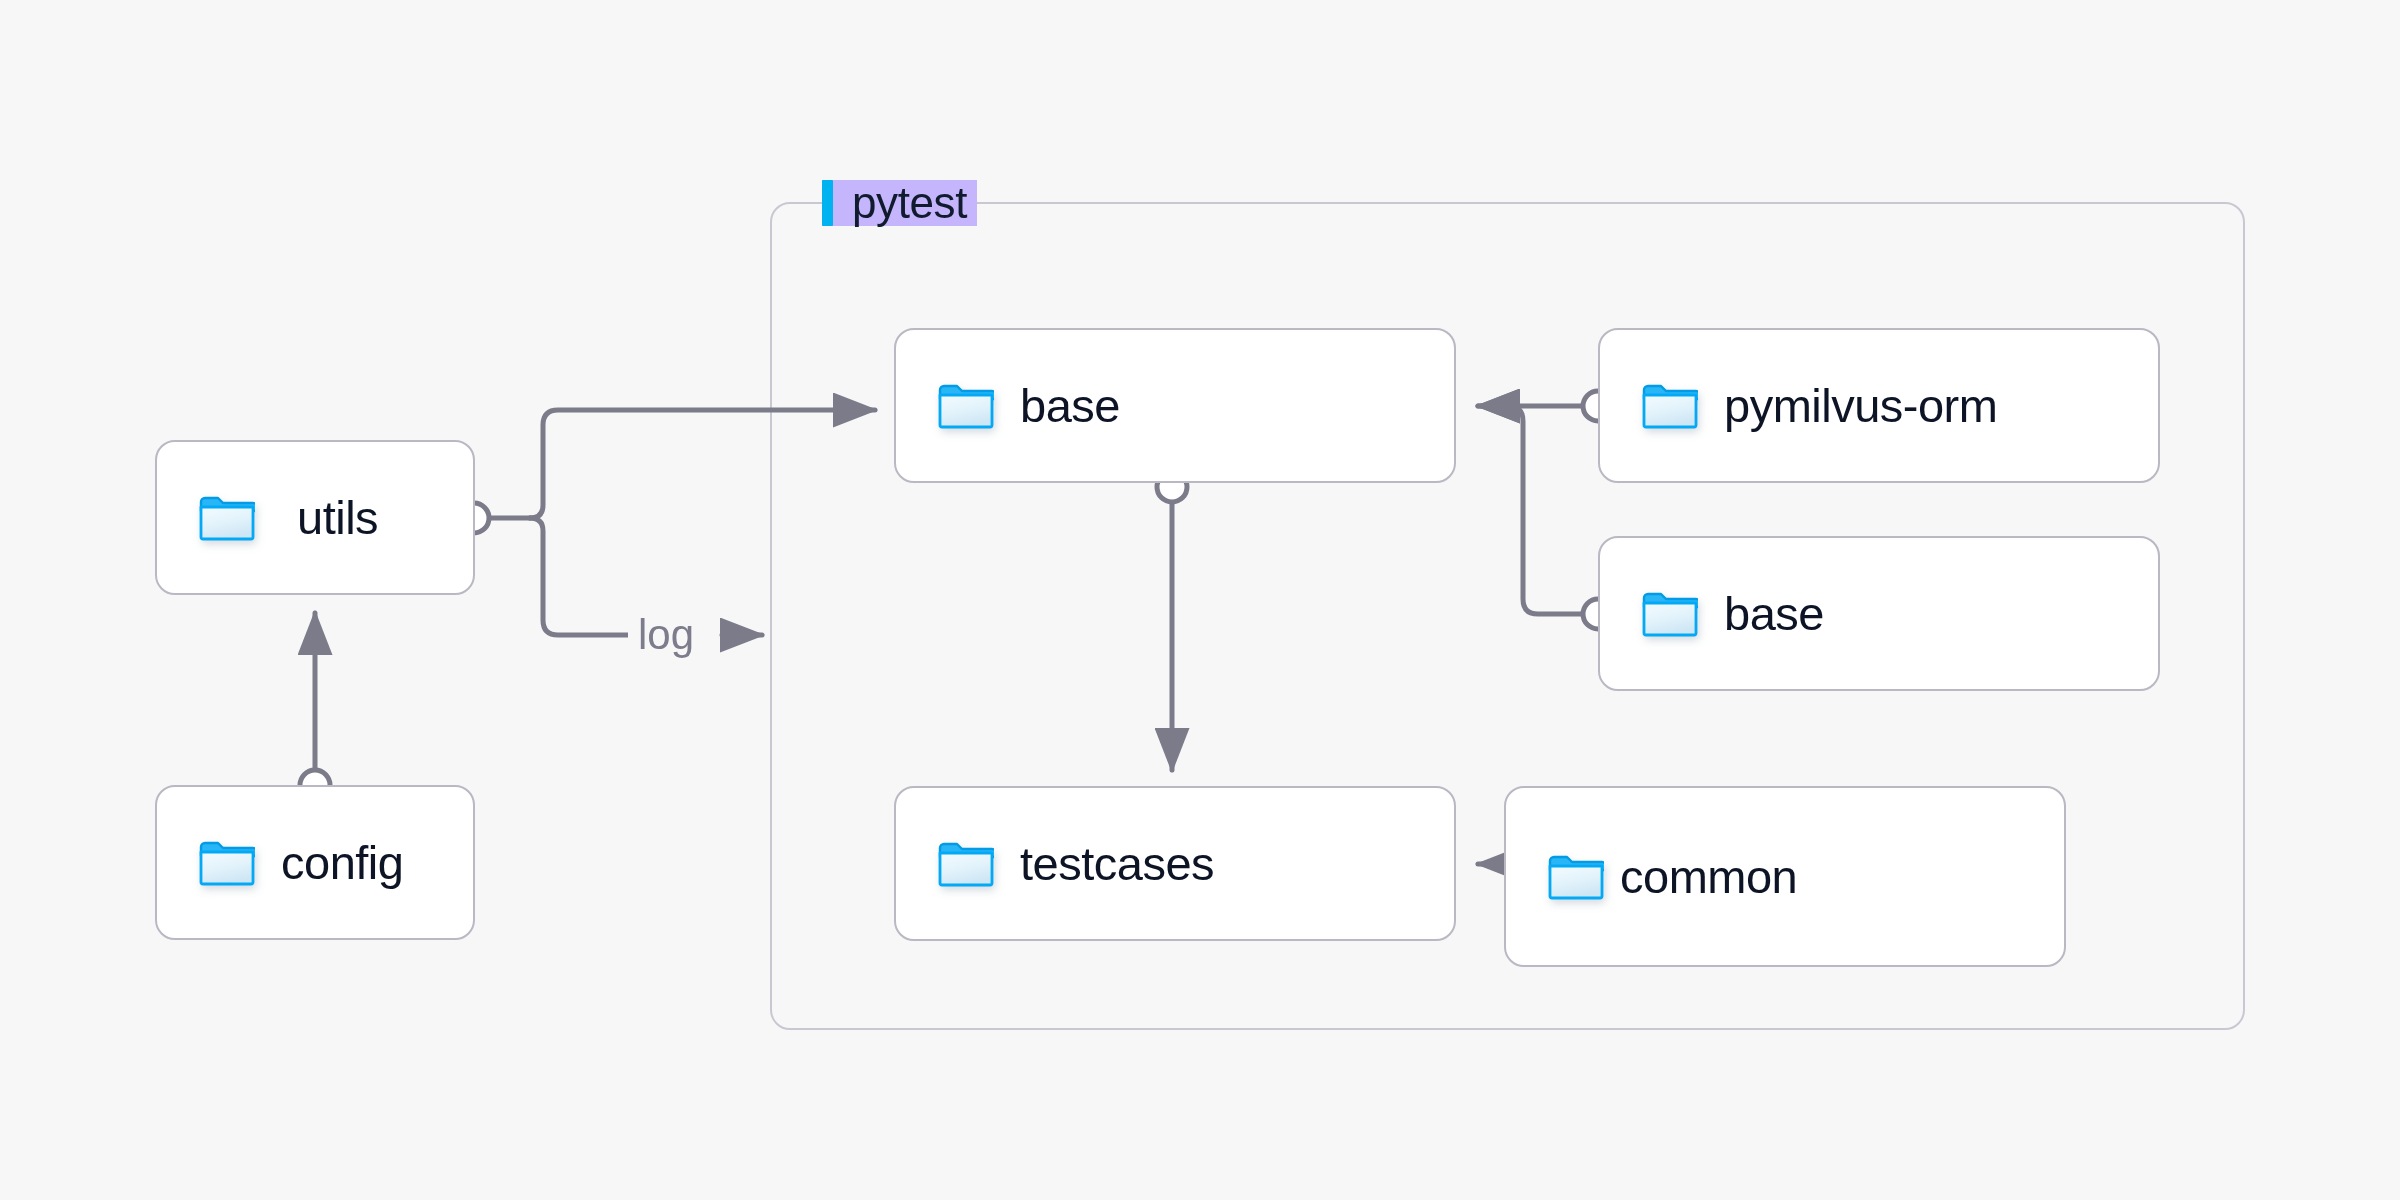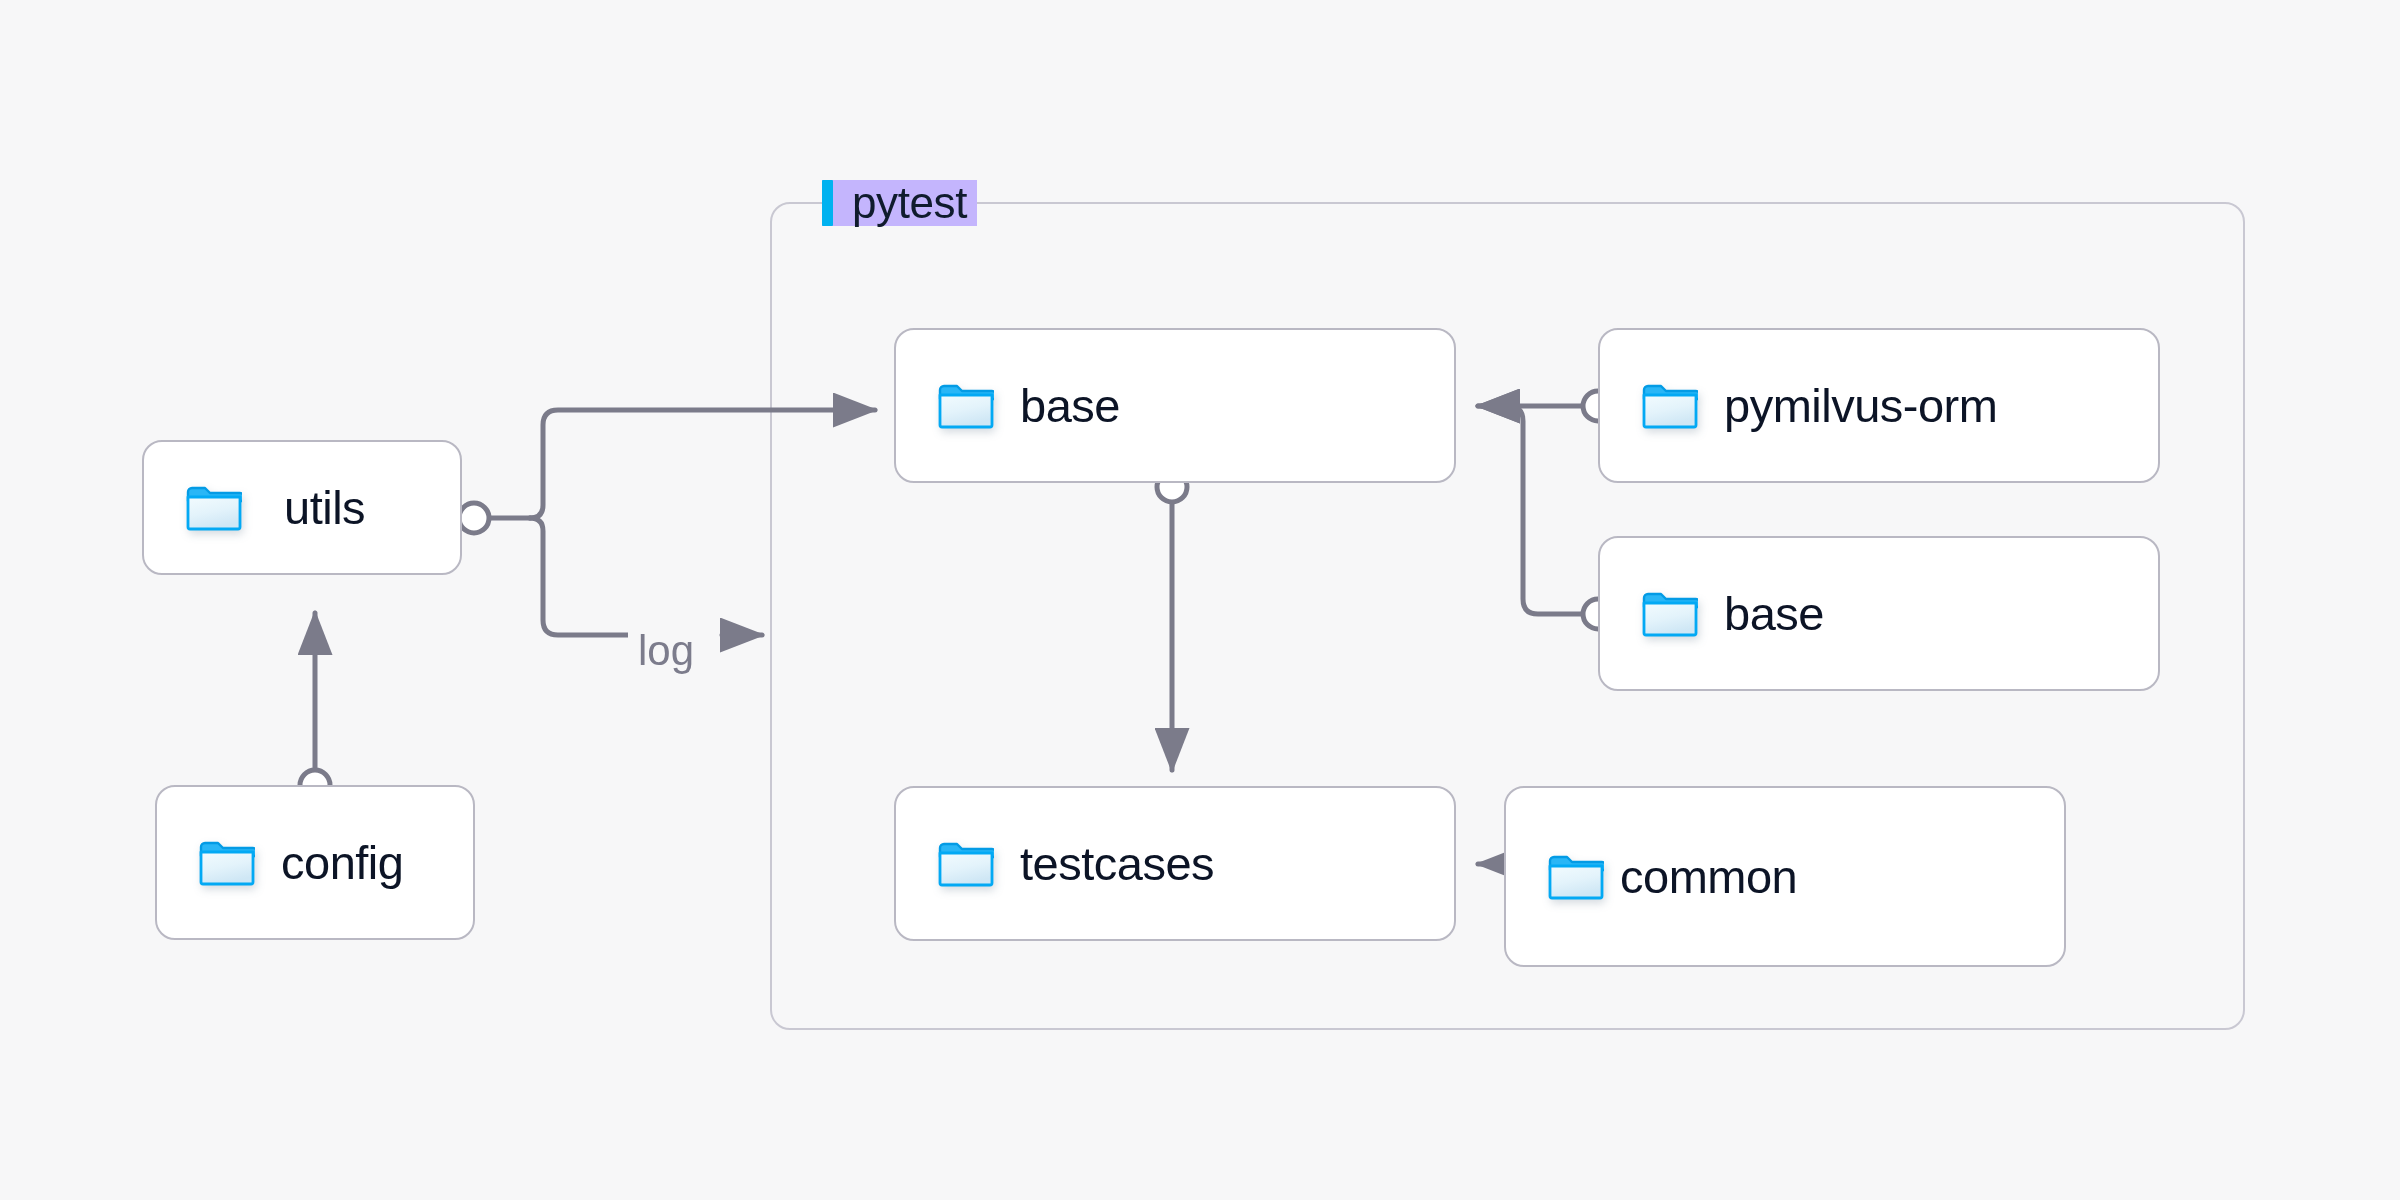--- a/index.html
+++ b/index.html
@@ -81,21 +81,20 @@
     white-space: nowrap;
   }
   .edge-label {
     position: absolute;
     font-size: 42px;
     color: #7c7c8c;
     line-height: 1;
     background: #f7f7f8;
     padding: 2px 10px;
     white-space: nowrap;
-    margin-top: 16px;
   }
 </style>
 </head>
 <body>
 
 <div id="canvas">
 
   <div class="group-box" style="left:770px; top:202px; width:1475px; height:828px;"></div>
   <div class="group-label-wrap" style="left:822px; top:180px;">
     <div class="group-bar"></div>
@@ -142,21 +141,21 @@
       <circle cx="315" cy="785" r="15"></circle>
       <circle cx="1172" cy="487" r="15"></circle>
       <circle cx="1598" cy="406" r="15"></circle>
       <circle cx="1598" cy="614" r="15"></circle>
       <circle cx="1598" cy="864" r="15"></circle>
     </g>
   </svg>
 
   <div class="edge-label" style="left:628px; top:612px;">log</div>
 
-  <div class="node" style="left:142px; top:440px; width:320px; height:135px;gap:42px;">
+  <div class="node" style="left:155px; top:440px; width:320px; height:155px;gap:42px;">
     <span class="folder-icon">
       <svg viewBox="0 0 56 46" width="56" height="46">
         <path d="M2 7 a4 4 0 0 1 4-4 h13 l5 5 h30 a4 4 0 0 1 4 4 v4 H2 Z" fill="#29b6f6" stroke="#039be5" stroke-width="2.4" stroke-linejoin="round"></path>
         <path d="M2 12 h52 v30 a2 2 0 0 1 -2 2 H4 a2 2 0 0 1 -2 -2 Z" fill="url(#folderBody)" stroke="#03a9f4" stroke-width="2.8" stroke-linejoin="round"></path>
       </svg>
     </span>
     <span class="node-label">utils</span>
   </div>
 
   <div class="node" style="left:155px; top:785px; width:320px; height:155px;">

